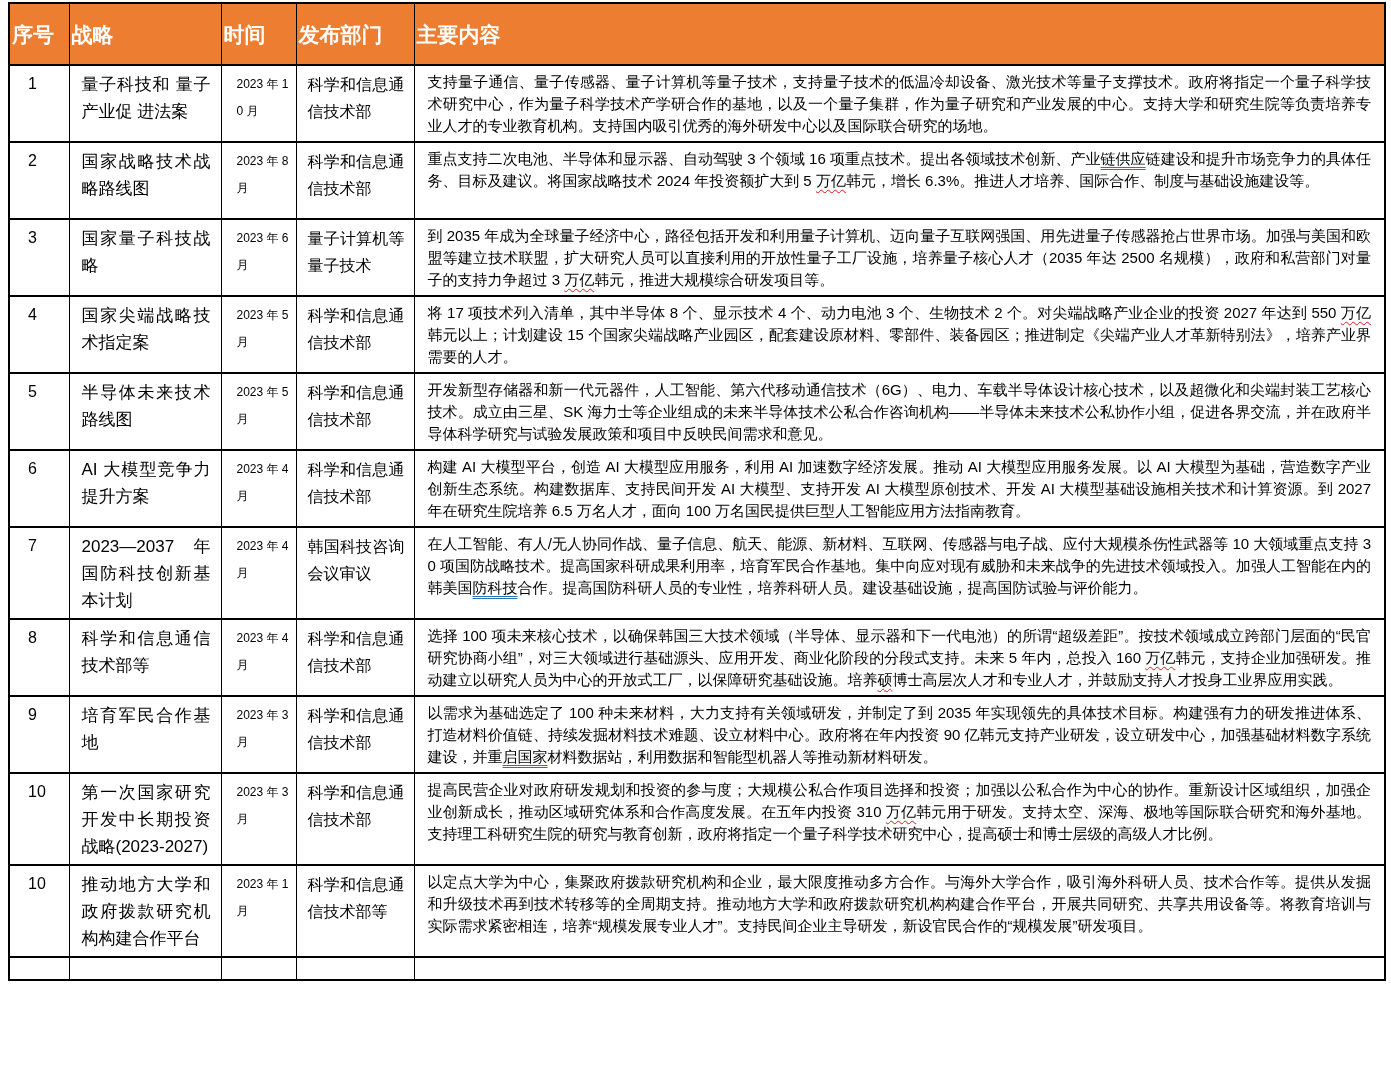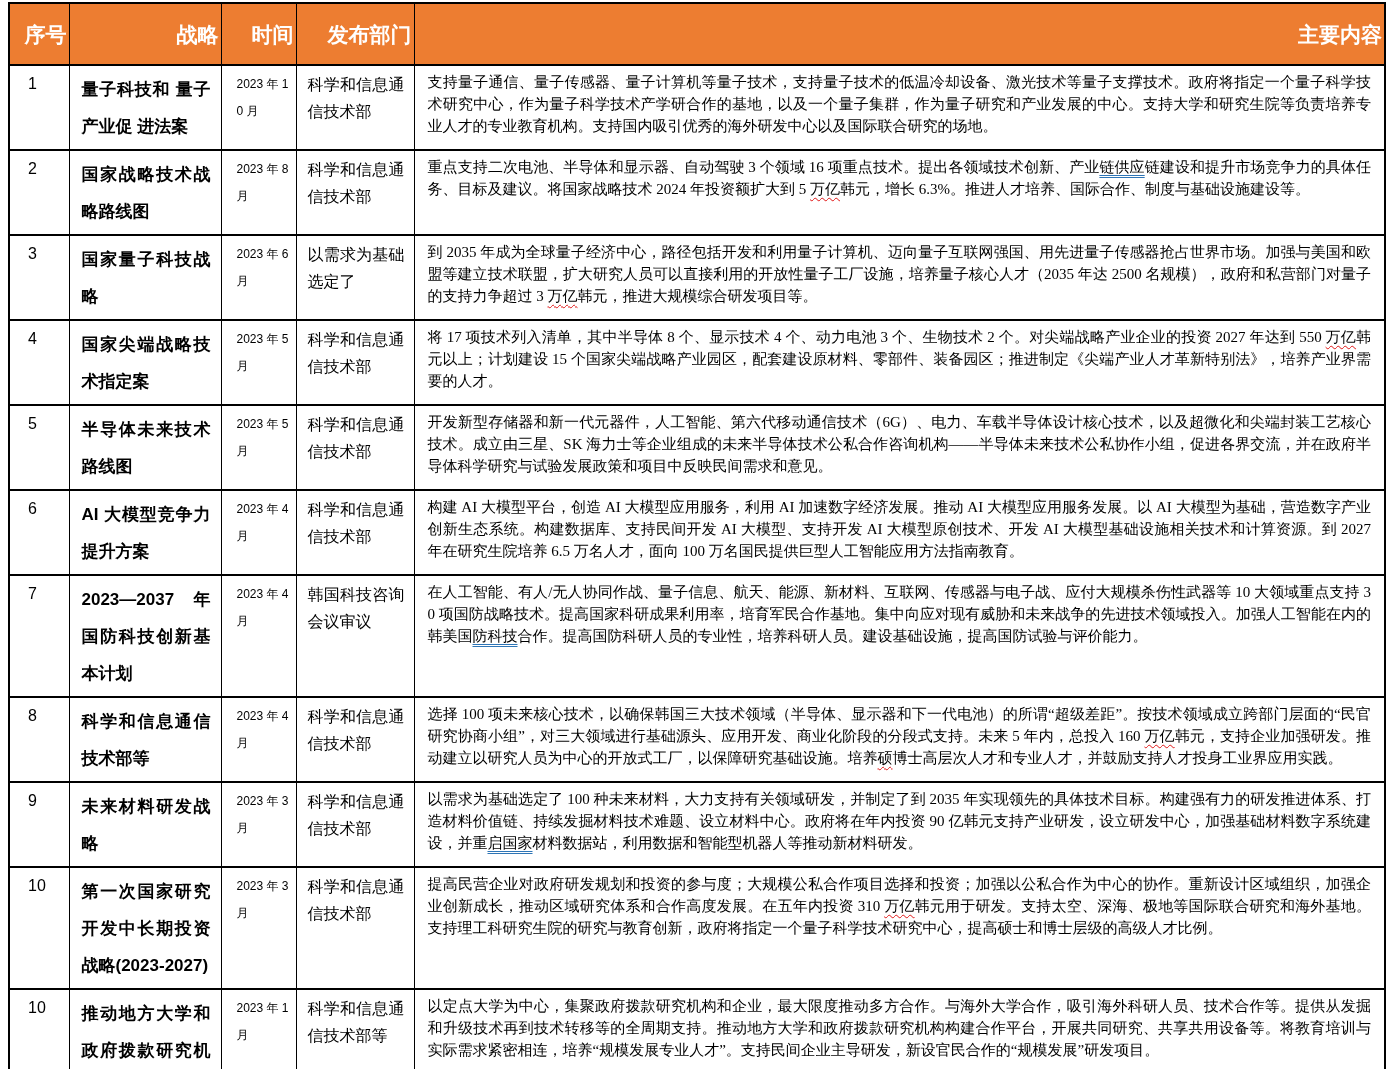--- a/index.html
+++ b/index.html
@@ -30,51 +30,51 @@
     border-bottom: 2px solid #000;
     vertical-align: top;
     box-sizing: border-box;
     word-break: break-all;
   }
   thead th {
     background: #ED7D31;
     color: #ffffff;
     font-size: 21px;
     font-weight: 600;
-    text-align: right;
+    text-align: left;
     vertical-align: middle;
     line-height: 27px;
     padding: 4px 2px;
     height: 62px;
   }
   td.cell-num {
     font-size: 16px;
     padding: 7px 0 0 18px;
     line-height: 22px;
   }
   td.cell-strategy {
-    font-weight: bold;
+    font-weight: normal;
     font-size: 17px;
-    line-height: 37px;
+    line-height: 27px;
     padding: 5px 10px 4px 12px;
     text-align: justify;
   }
   td.cell-time {
     font-size: 12px;
     line-height: 27px;
     padding: 5px 6px 4px 15px;
   }
   td.cell-dept {
     font-size: 16px;
     line-height: 27px;
     padding: 5px 9px 16px 11px;
     text-align: justify;
   }
   td.cell-content {
-    font-family: Liberation Serif, serif;
+    font-family: Liberation Sans, sans-serif;
     font-size: 15px;
     line-height: 22px;
     padding: 5px 13px 4px 13px;
     text-align: justify;
     margin-left: 12px;
   }
   tr.partial td { height: 10px; border-bottom: none; }
 
   
   .m-none { }
@@ -126,21 +126,21 @@
     <td class="cell-num">2</td>
     <td class="cell-strategy">国家战略技术战略路线图</td>
     <td class="cell-time">2023 年 8 月</td>
     <td class="cell-dept">科学和信息通信技术部</td>
     <td class="cell-content"><span class="m-none">重点支持二次电池、半导体和显示器、自动驾驶 3 个领域 16 项重点技术。提出各领域技术创新、产业</span><span class="m-blue">链供应</span><span class="m-none">链建设和提升市场竞争力的具体任务、目标及建议。将国家战略技术 2024 年投资额扩大到 5 </span><span class="m-red">万亿</span><span class="m-none">韩元，增长 6.3%。推进人才培养、国际合作、制度与基础设施建设等。</span></td>
   </tr>
         <tr>
     <td class="cell-num">3</td>
     <td class="cell-strategy">国家量子科技战略</td>
     <td class="cell-time">2023 年 6 月</td>
-    <td class="cell-dept">以需求为基础选定了</td>
+    <td class="cell-dept">量子计算机等量子技术</td>
     <td class="cell-content"><span class="m-none">到 2035 年成为全球量子经济中心，路径包括开发和利用量子计算机、迈向量子互联网强国、用先进量子传感器抢占世界市场。加强与美国和欧盟等建立技术联盟，扩大研究人员可以直接利用的开放性量子工厂设施，培养量子核心人才（2035 年达 2500 名规模），政府和私营部门对量子的支持力争超过 3 </span><span class="m-red">万亿</span><span class="m-none">韩元，推进大规模综合研发项目等。</span></td>
   </tr>
         <tr>
     <td class="cell-num">4</td>
     <td class="cell-strategy">国家尖端战略技术指定案</td>
     <td class="cell-time">2023 年 5 月</td>
     <td class="cell-dept">科学和信息通信技术部</td>
     <td class="cell-content"><span class="m-none">将 17 项技术列入清单，其中半导体 8 个、显示技术 4 个、动力电池 3 个、生物技术 2 个。对尖端战略产业企业的投资 2027 年达到 550 </span><span class="m-red">万亿</span><span class="m-none">韩元以上；计划建设 15 个国家尖端战略产业园区，配套建设原材料、零部件、装备园区；推进制定《尖端产业人才革新特别法》，培养产业界需要的人才。</span></td>
   </tr>
         <tr>
@@ -166,21 +166,21 @@
   </tr>
         <tr>
     <td class="cell-num">8</td>
     <td class="cell-strategy">科学和信息通信技术部等</td>
     <td class="cell-time">2023 年 4 月</td>
     <td class="cell-dept">科学和信息通信技术部</td>
     <td class="cell-content"><span class="m-none">选择 100 项未来核心技术，以确保韩国三大技术领域（半导体、显示器和下一代电池）的所谓“超级差距”。按技术领域成立跨部门层面的“民官研究协商小组”，对三大领域进行基础源头、应用开发、商业化阶段的分段式支持。未来 5 年内，总投入 160 </span><span class="m-red">万亿</span><span class="m-none">韩元，支持企业加强研发。推动建立以研究人员为中心的开放式工厂，以保障研究基础设施。培养</span><span class="m-red">硕</span><span class="m-none">博士高层次人才和专业人才，并鼓励支持人才投身工业界应用实践。</span></td>
   </tr>
         <tr>
     <td class="cell-num">9</td>
-    <td class="cell-strategy">未来材料研发战略</td>
+    <td class="cell-strategy">培育军民合作基地</td>
     <td class="cell-time">2023 年 3 月</td>
     <td class="cell-dept">科学和信息通信技术部</td>
     <td class="cell-content"><span class="m-none">以需求为基础选定了 100 种未来材料，大力支持有关领域研发，并制定了到 2035 年实现领先的具体技术目标。构建强有力的研发推进体系、打造材料价值链、持续发掘材料技术难题、设立材料中心。政府将在年内投资 90 亿韩元支持产业研发，设立研发中心，加强基础材料数字系统建设，并重</span><span class="m-blue">启国家</span><span class="m-none">材料数据站，利用数据和智能型机器人等推动新材料研发。</span></td>
   </tr>
         <tr>
     <td class="cell-num">10</td>
     <td class="cell-strategy">第一次国家研究开发中长期投资战略(2023-2027)</td>
     <td class="cell-time">2023 年 3 月</td>
     <td class="cell-dept">科学和信息通信技术部</td>
     <td class="cell-content"><span class="m-none">提高民营企业对政府研发规划和投资的参与度；大规模公私合作项目选择和投资；加强以公私合作为中心的协作。重新设计区域组织，加强企业创新成长，推动区域研究体系和合作高度发展。在五年内投资 310 </span><span class="m-red">万亿</span><span class="m-none">韩元用于研发。支持太空、深海、极地等国际联合研究和海外基地。支持理工科研究生院的研究与教育创新，政府将指定一个量子科学技术研究中心，提高硕士和博士层级的高级人才比例。</span></td>

